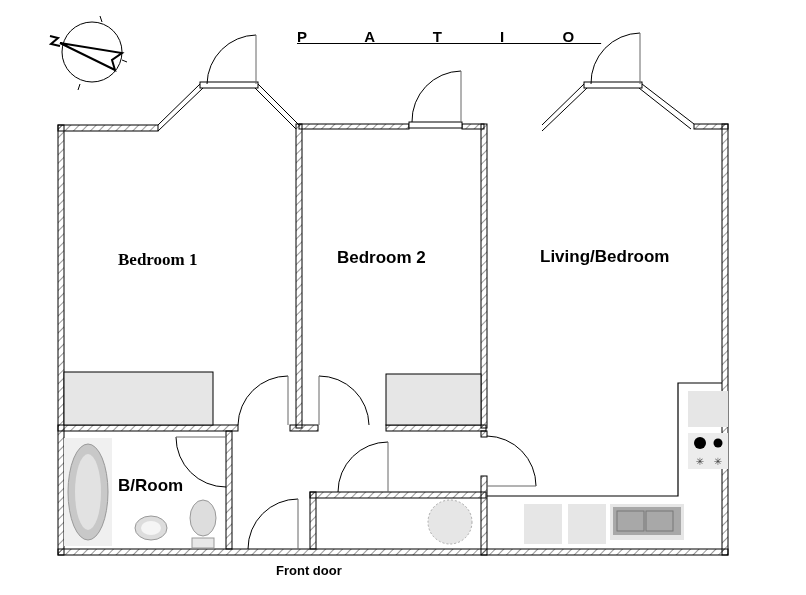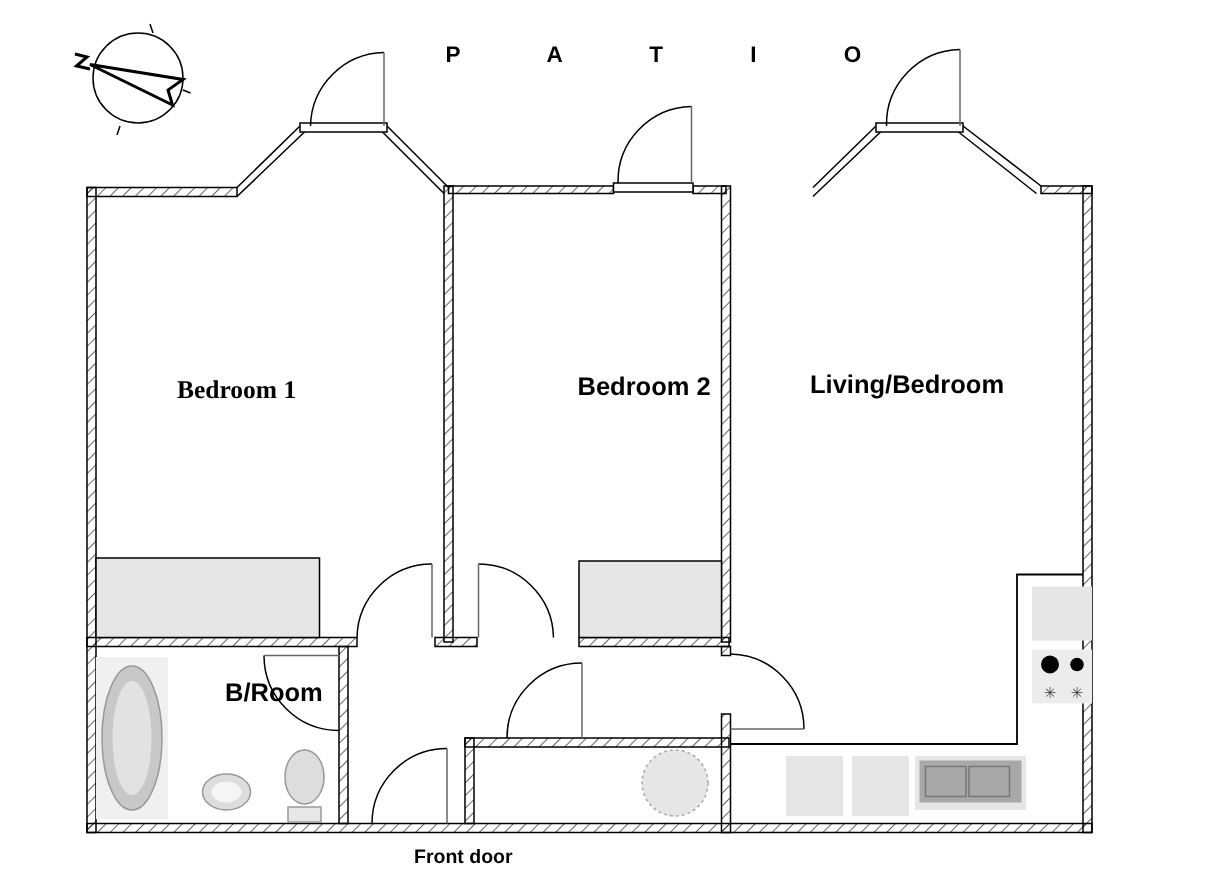--- a/index.html
+++ b/index.html
@@ -134,18 +134,18 @@
   <rect x="524" y="504" width="38" height="40" fill="#e6e6e6"></rect>
   <rect x="568" y="504" width="38" height="40" fill="#e6e6e6"></rect>
   <g>
     <rect x="610" y="504" width="74" height="36" fill="#e6e6e6"></rect>
     <rect x="613" y="507" width="68" height="28" fill="#a8a8a8"></rect>
     <rect x="617" y="511" width="27" height="20" fill="none" stroke="#777"></rect>
     <rect x="646" y="511" width="27" height="20" fill="none" stroke="#777"></rect>
   </g>
 </svg>
 
-<div class="lbl patio" style="left:297px;top:28px;">P A T I O</div>
+<div class="lbl patio" style="left:297px;top:28px;text-decoration:underline;">P A T I O</div>
 <div class="lbl room" style="left:118px;top:250px;font-family:Liberation Serif, serif;">Bedroom 1</div>
-<div class="lbl room" style="left:337px;top:248px;margin-left:48px;">Bedroom 2</div>
+<div class="lbl room" style="left:337px;top:248px;">Bedroom 2</div>
 <div class="lbl room" style="left:540px;top:247px;">Living/Bedroom</div>
-<div class="lbl room" style="left:118px;top:452px;margin-left:32px;">B/Room</div>
+<div class="lbl room" style="left:118px;top:476px;">B/Room</div>
 <div class="lbl front" style="left:233px;top:563px;">Front door</div>
 
 </body></html>

